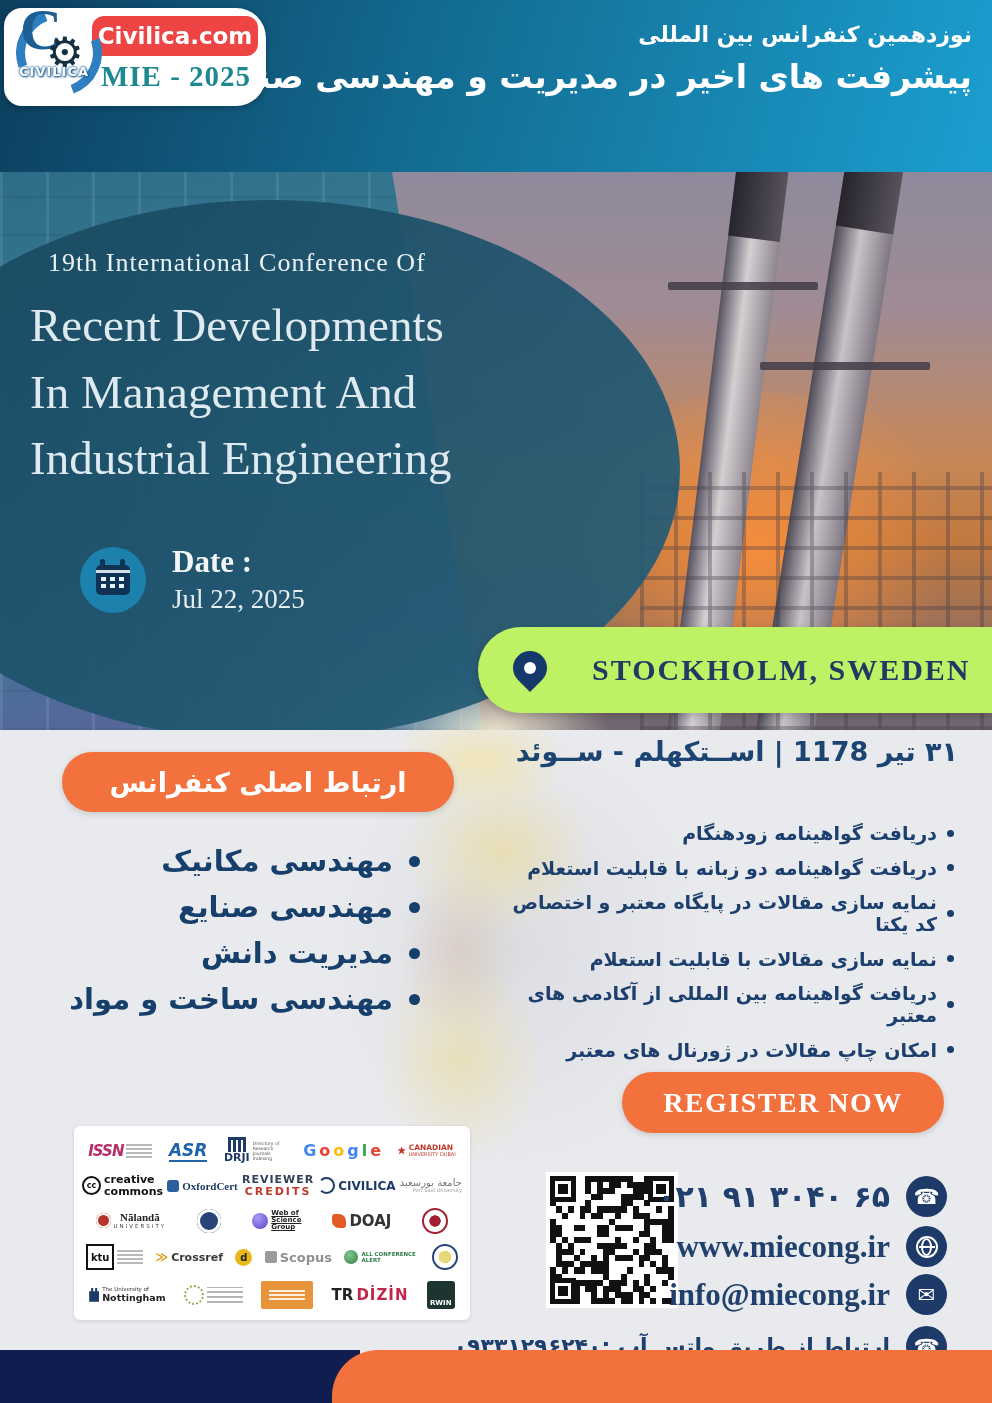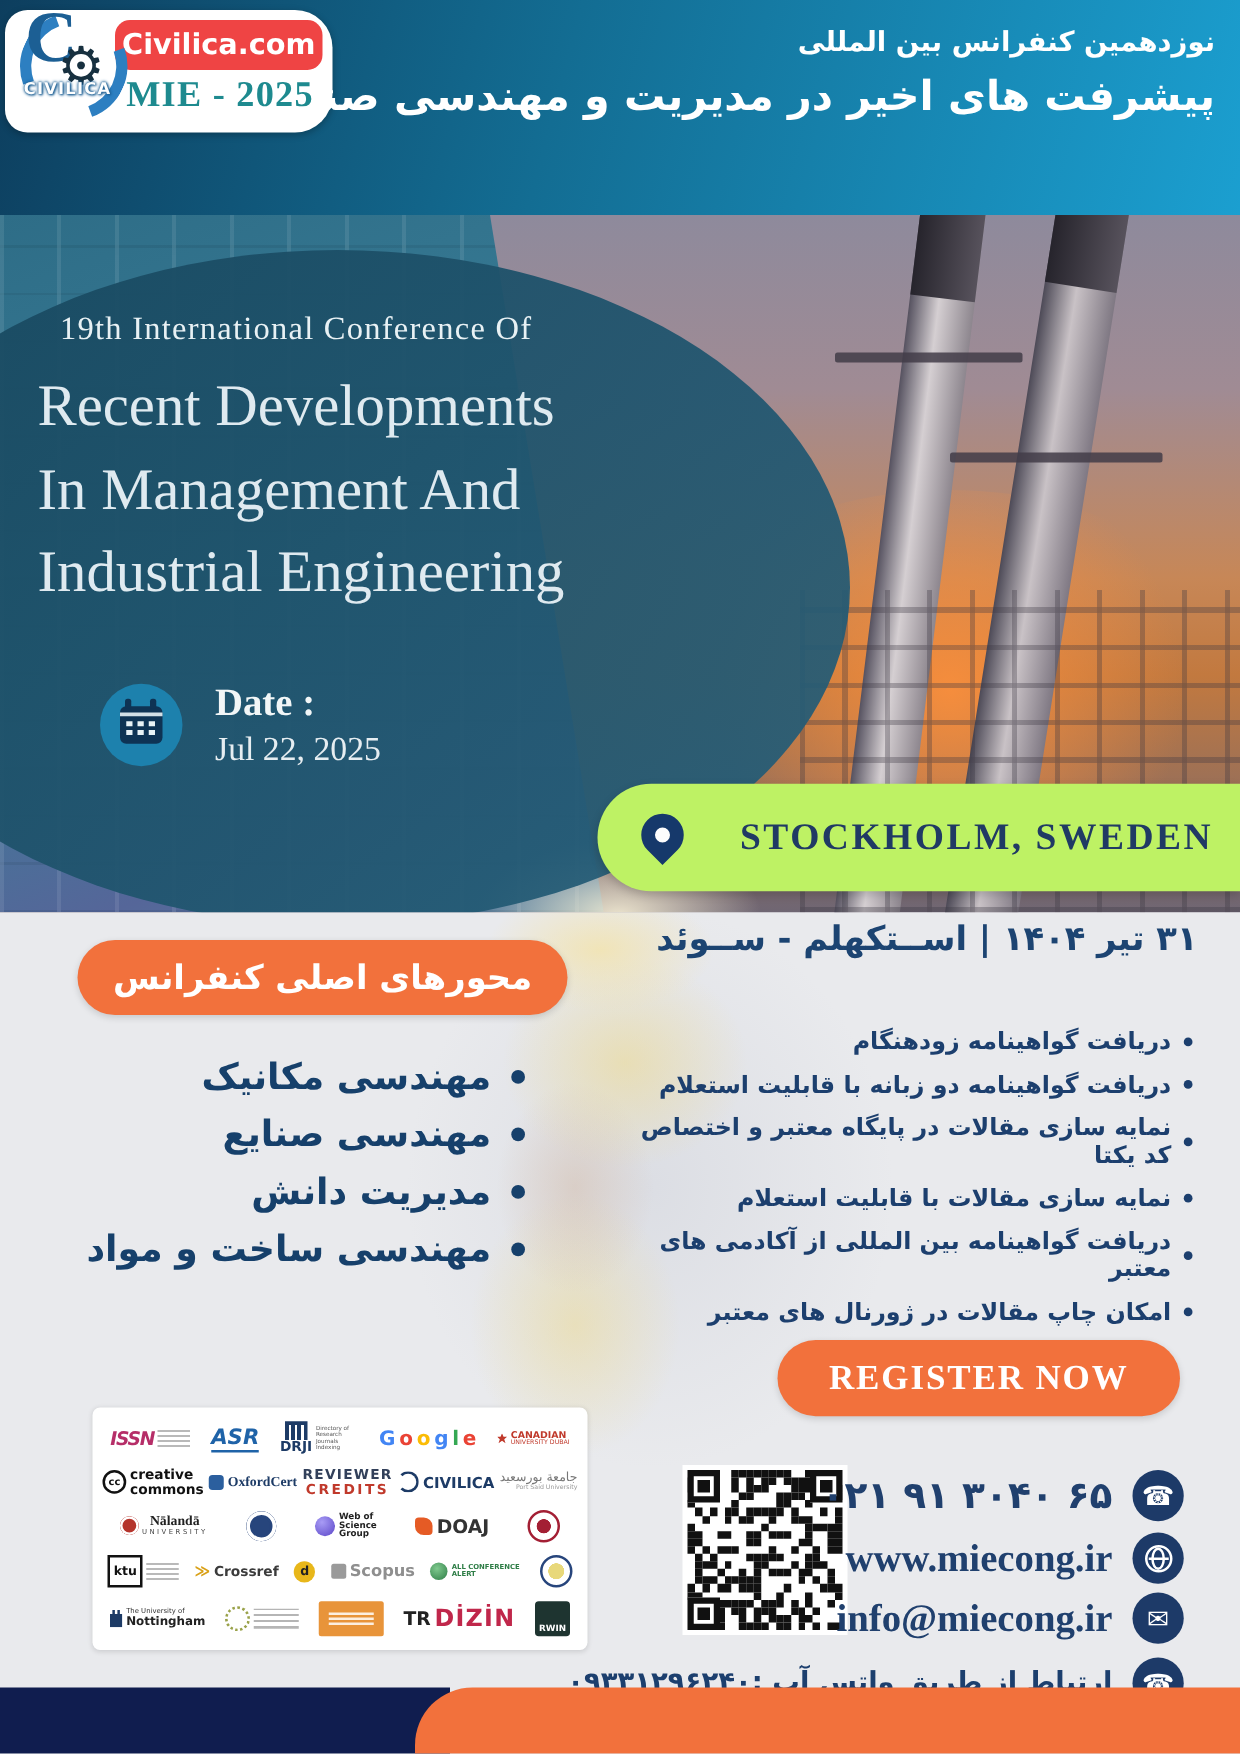--- a/index.html
+++ b/index.html
@@ -132,21 +132,21 @@
   .rc-b{font-size:11px;font-weight:900;color:#c0392b;letter-spacing:2px;}
   .civ-i{width:13px;height:13px;border-radius:50%;border:2px solid #1d3b66;border-left-color:transparent;}
   .civ-t{font-size:12px;font-weight:900;color:#1d3b66;}
   .psu-a{font-size:10px;color:#777;}
   .psu-b{font-size:5px;color:#999;}
   .nal-i{width:15px;height:15px;border-radius:50%;background:#b5342c;box-shadow:inset 0 0 0 2px #fff,inset 0 0 0 4px #b5342c;}
   .nal-a{font-size:11px;font-weight:bold;color:#222;font-family:"Liberation Serif",serif;}
   .nal-b{font-size:5.5px;letter-spacing:2px;color:#444;}
   .crest{width:24px;height:24px;border-radius:50%;background:#27457c;box-shadow:inset 0 0 0 3px #fff,inset 0 0 0 5px #27457c;}
   .wos-i{width:16px;height:16px;border-radius:50%;background:radial-gradient(circle at 35% 30%,#a89cf5,#5b46c8);}
-  .wos-t{font-size:7px;font-weight:900;color:#222;}
+  .wos-t{font-size:7px;font-weight:900;color:#222;text-decoration:underline;}
   .doaj-i{width:14px;height:14px;background:#e55b25;border-radius:3px 7px 3px 7px;}
   .doaj-t{font-size:15px;font-weight:900;color:#333;}
   .tur-crest{width:22px;height:22px;border-radius:50%;border:2px solid #a31f34;background:radial-gradient(circle,#a31f34 35%,#fff 38%);}
   .ktu-i{width:24px;height:22px;border:2px solid #111;font-size:10px;font-weight:bold;color:#111;
     display:flex;align-items:center;justify-content:center;}
   .cr-i{font-size:12px;font-weight:900;color:#d9a016;}
   .cr-t{font-size:11px;font-weight:bold;color:#3b3b3b;}
   .doi-i{width:17px;height:17px;border-radius:50%;background:#e8b71a;color:#222;font-size:10px;font-weight:900;
     display:flex;align-items:center;justify-content:center;}
   .sco-i{width:12px;height:12px;background:#9a9a9a;border-radius:2px;}
@@ -155,21 +155,21 @@
   .aca-t{font-size:5.5px;font-weight:900;color:#2e7d46;width:58px;}
   .emb{width:22px;height:22px;border-radius:50%;border:2px solid #27457c;background:radial-gradient(circle,#e8d87a 40%,#fff 42%);}
   .not-i{width:10px;height:14px;background:#1d3b66;clip-path:polygon(0 25%,20% 25%,20% 0,40% 0,40% 25%,60% 25%,60% 0,80% 0,80% 25%,100% 25%,100% 100%,0 100%);}
   .not-a{font-size:5.5px;color:#333;}
   .not-b{font-size:9.5px;font-weight:900;color:#222;}
   .asc-i{width:16px;height:16px;border:2px dotted #9aa24a;border-radius:50%;}
   .asc-l{width:36px;height:16px;background:repeating-linear-gradient(0deg,#b5b5b5 0 2px,transparent 2px 5px);}
   .oba{width:52px;height:28px;background:#e8943a;border-radius:2px;display:flex;flex-direction:column;align-items:center;justify-content:center;gap:2px;}
   .oba i{display:block;width:36px;height:2px;background:rgba(255,255,255,.85);}
   .trd-a{font-size:15px;font-weight:900;color:#222;}
-  .trd-b{font-size:19px;font-weight:900;color:#c0274b;letter-spacing:1px;}
+  .trd-b{font-size:15px;font-weight:900;color:#c0274b;letter-spacing:1px;}
   .rwin{width:28px;height:28px;background:#1e3430;border-radius:3px;color:#fff;font-size:7px;font-weight:bold;
     display:flex;align-items:flex-end;justify-content:center;padding-bottom:2px;box-sizing:border-box;}
 
   
   .qr-box{left:546px;top:1172px;width:132px;height:136px;background:#fff;padding:4px;box-sizing:border-box;z-index:3;}
   .qr-grid{width:100%;height:100%;display:grid;grid-template-columns:repeat(21,1fr);grid-template-rows:repeat(21,1fr);position:relative;}
   .qc{background:transparent;}
   .qc.on{background:#111;}
   .fdr{position:absolute;width:26px;height:26px;border:5px solid #111;background:#fff;box-sizing:border-box;}
   .fdr:after{content:"";position:absolute;left:3px;top:3px;width:10px;height:10px;background:#111;}
@@ -253,26 +253,26 @@
       <div class="dv">Jul 22, 2025</div>
     </div>
   </div>
 
   <div class="abs loc-banner">
     <div class="pin-wrap">
         <div class="pin"></div>
       </div>
     <div class="loc-text">STOCKHOLM, SWEDEN</div>
   </div>
-  <div class="abs fa-date" dir="rtl" lang="fa">۳۱ تیر ۱۴۰۴   |   اســتکهلم - ســوئد</div>
+  <div class="abs fa-date" dir="rtl" lang="fa">۳۱ تیر 1178   |   اســتکهلم - ســوئد</div>
 
   <div class="abs lower"></div>
 
   <div class="abs topics-pill">
-    <span lang="fa">محورهای اصلی کنفرانس</span>
+    <span lang="fa">ارتباط اصلی کنفرانس</span>
   </div>
 
   <div class="abs topics-list" dir="rtl" lang="fa">
     <div class="topic-item">
       <span class="topic-dot"></span>
       <span class="t">مهندسی مکانیک</span>
     </div>
     <div class="topic-item">
       <span class="topic-dot"></span>
       <span class="t">مهندسی صنایع</span>

